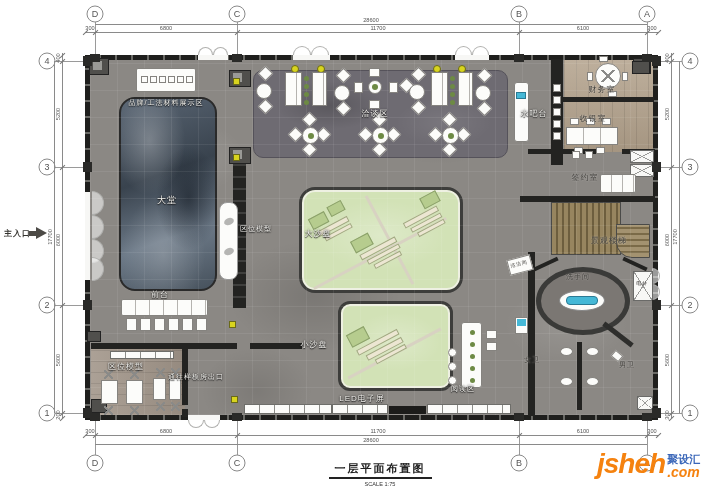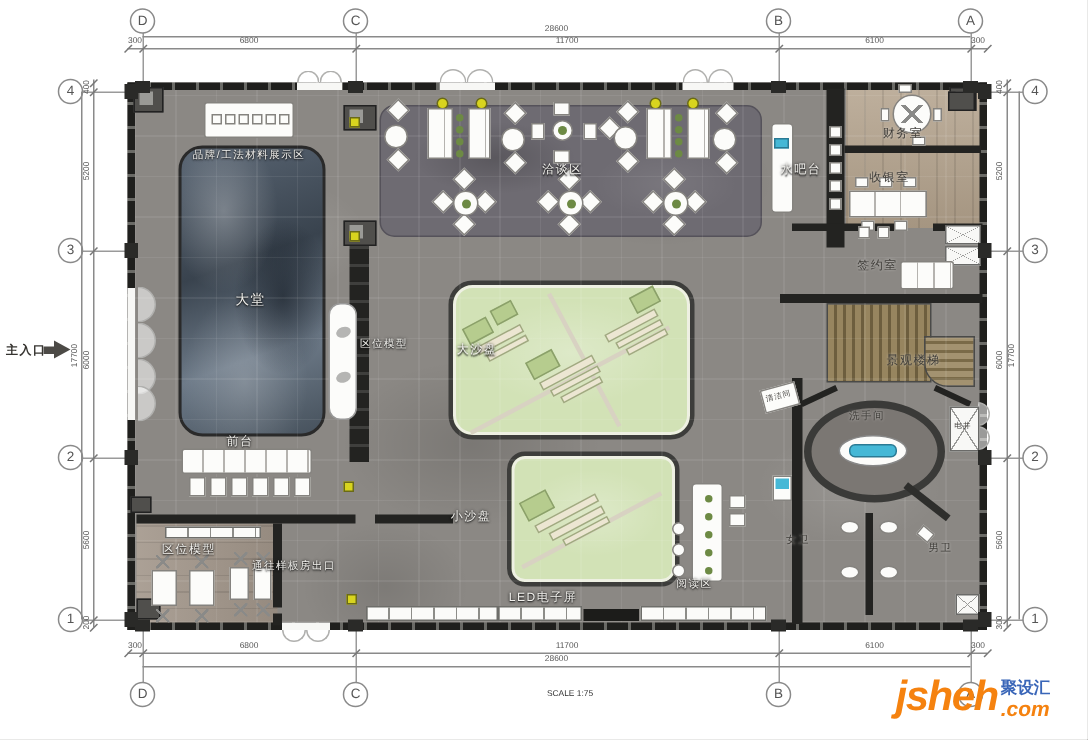--- a/index.html
+++ b/index.html
@@ -491,20 +491,21 @@
       <div class="roomlabel" style="left: 196px; top: 377px; font-size: 7px; transform: translate(-50%, -50%);">通往样板房出口</div>
       <div class="roomlabel" style="left: 362px; top: 398px; font-size: 8px; transform: translate(-50%, -50%);">LED电子屏</div>
       <div class="roomlabel" style="left: 463px; top: 389px; font-size: 7px; transform: translate(-50%, -50%);">阅读区</div>
       <div class="roomlabel dark" style="left: 532px; top: 360px; font-size: 7px; transform: translate(-50%, -50%);">女卫</div>
       <div class="roomlabel dark" style="left: 627px; top: 365px; font-size: 7px; transform: translate(-50%, -50%);">男卫</div>
       <div class="roomlabel dark" style="left: 519px; top: 264px; font-size: 7px; transform: translate(-50%, -50%) scale(0.72) rotate(-15deg);">清洁间</div>
       <div class="roomlabel dark" style="left: 642px; top: 284px; font-size: 7px; transform: translate(-50%, -50%) scale(0.72);">电井</div>
     </div>
 
   <div class="titleblock">
+    <div class="t">一层平面布置图</div>
     <div class="s">SCALE  1:75</div>
   </div>
 
   <div class="wm">
     <span class="logo">jsheh</span>
     <span class="stack">
       <span class="badge">聚设汇</span>
       <span class="tld">.com</span>
     </span>
   </div>

